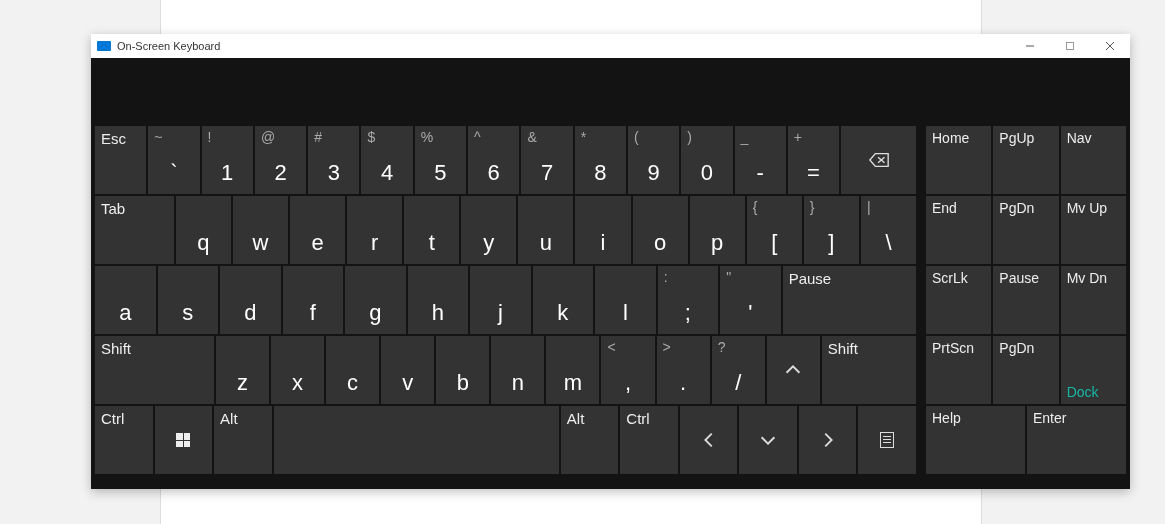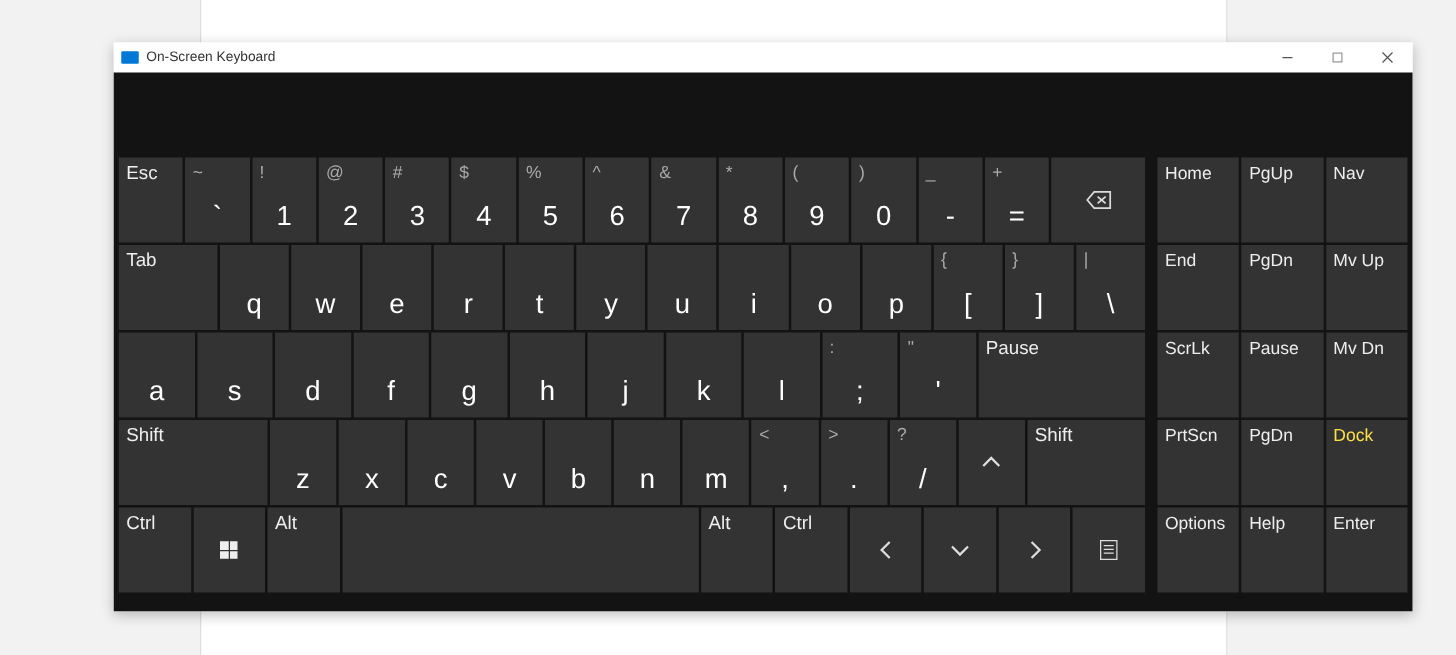--- a/index.html
+++ b/index.html
@@ -121,21 +121,21 @@
     margin-bottom: 6px;
     line-height: 1;
   }
   .key.func {
     font-size: 15px;
     color: #eee;
   }
   .key.func .lbl {
     align-self: flex-start;
   }
-  .key.dim { color: #fde047; }
+  .key.dim { color: #14b8a6; justify-content: flex-end; }
   .side-keys .key { font-size: 14px; }
   .side-keys .krow .key { flex: 1; }
   .key svg { width: 22px; height: 22px; }
   .svg-center { align-self:center; margin:auto; }
 
   .win-icon {
     width: 14px; height: 14px;
     display: grid;
     grid-template-columns: 1fr 1fr;
     grid-template-rows: 1fr 1fr;
@@ -469,23 +469,20 @@
             </div>
           <div class="key func">
               <span class="lbl">PgDn</span>
             </div>
           <div class="key func dim">
               <span class="lbl">Dock</span>
             </div>
         </div>
         <div class="krow">
           <div class="key func">
-              <span class="lbl">Options</span>
-            </div>
-          <div class="key func">
               <span class="lbl">Help</span>
             </div>
           <div class="key func">
               <span class="lbl">Enter</span>
             </div>
         </div>
       </div>
     </div>
   </div>
 </div>

